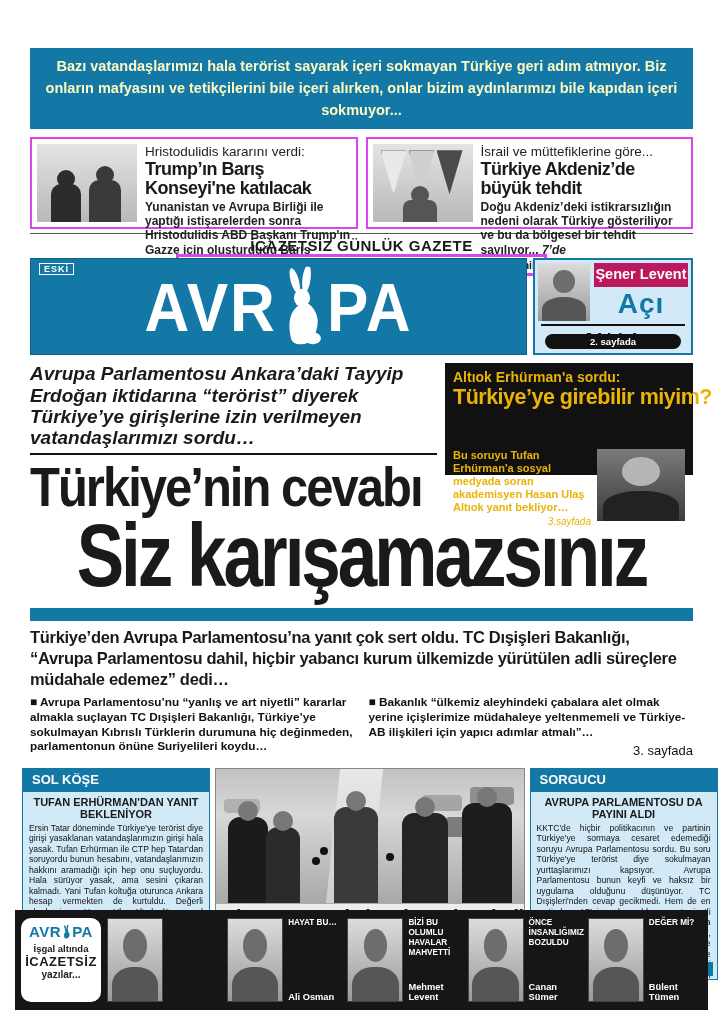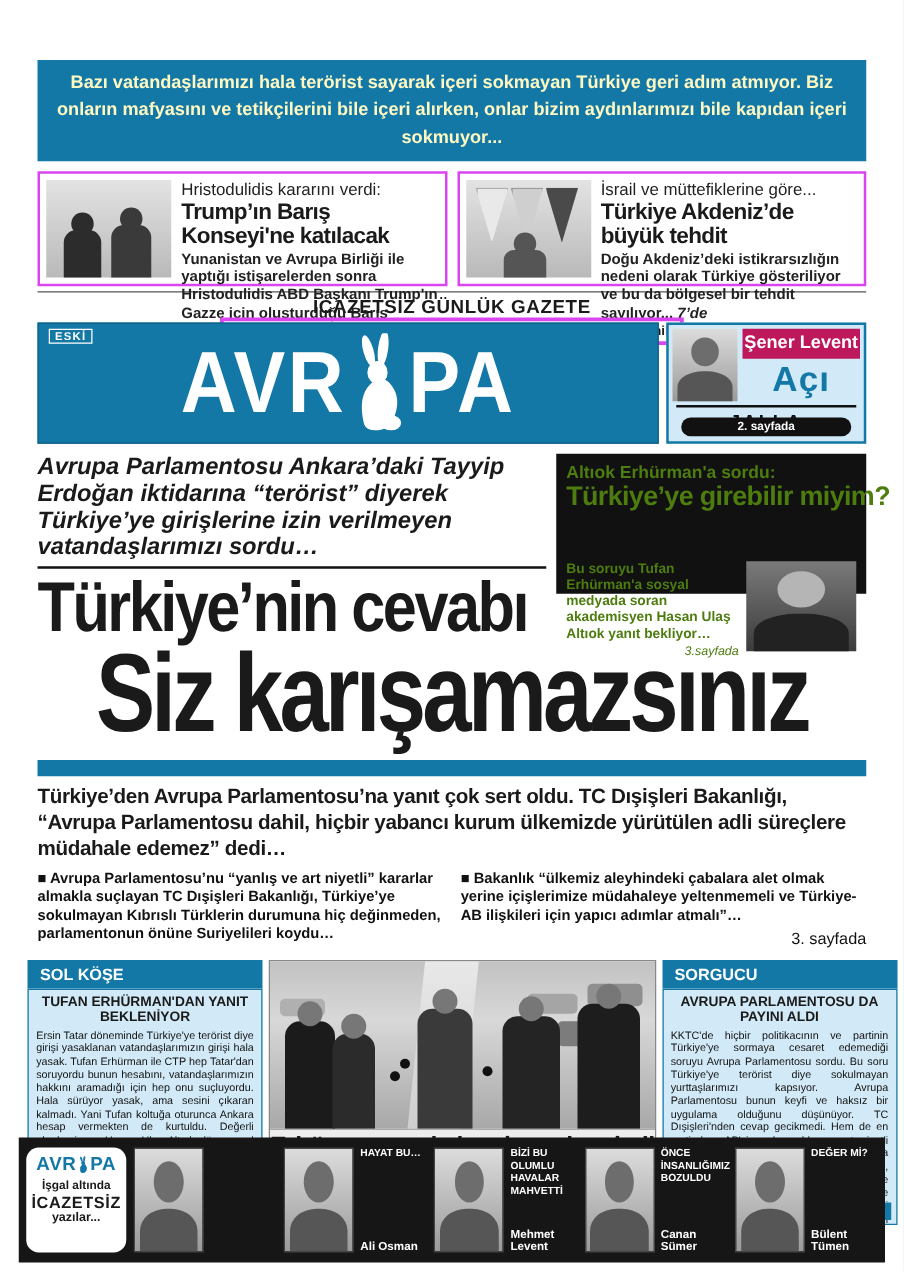--- a/index.html
+++ b/index.html
@@ -57,21 +57,21 @@
   .sl-aci{position:absolute;top:28px;left:60px;right:4px;text-align:center;color:var(--brand-blue);font-weight:bold;font-size:28px;letter-spacing:1px;}
   .sl-rule{position:absolute;left:6px;right:6px;top:64px;border-top:2px solid #111;}
   .sl-title{position:absolute;left:0;right:0;top:69px;text-align:center;font-weight:bold;font-size:15px;letter-spacing:2px;color:#111;}
   .sl-pill{position:absolute;left:10px;right:10px;bottom:4px;background:#111;color:#fff;border-radius:9px;font-size:9.5px;font-weight:bold;text-align:center;padding:2px 0;}
 
   
   .lead-row{display:flex;gap:8px;margin:8px 30px 0 30px;}
   .lead-left{flex:1;min-width:0;}
   .intro{font-size:19px;font-weight:bold;font-style:italic;line-height:1.12;border-bottom:2px solid #111;padding-bottom:5px;}
   .hl-top{font-weight:bold;font-size:49px;letter-spacing:-2px;line-height:1;margin-top:4px;transform:scaleY(1.15);transform-origin:left top;white-space:nowrap;}
-  .side-box{width:248px;flex:none;background:#111;color:#4d7c0f;padding:6px 8px;height:112px;}
+  .side-box{width:248px;flex:none;background:#111;color:#eab308;padding:6px 8px;height:112px;}
   .sb-kicker{font-weight:bold;font-size:14px;}
   .sb-headline{font-weight:bold;font-size:21.5px;letter-spacing:-0.5px;line-height:1.05;margin:1px 0 3px 0;white-space:nowrap;}
   .sb-bottom{display:flex;gap:6px;margin-top:40px;}
   .sb-body{flex:1;font-weight:bold;font-size:11px;line-height:1.18;}
   .sb-pref{font-style:italic;font-size:10px;text-align:right;margin-top:2px;}
   .sb-photo{width:88px;height:72px;background:linear-gradient(180deg,#7a7a7a,#3c3c3c);}
   .sb-photo.portrait::before{background:#b5b5b5;}
   .sb-photo.portrait::after{background:#222;}
 
   

